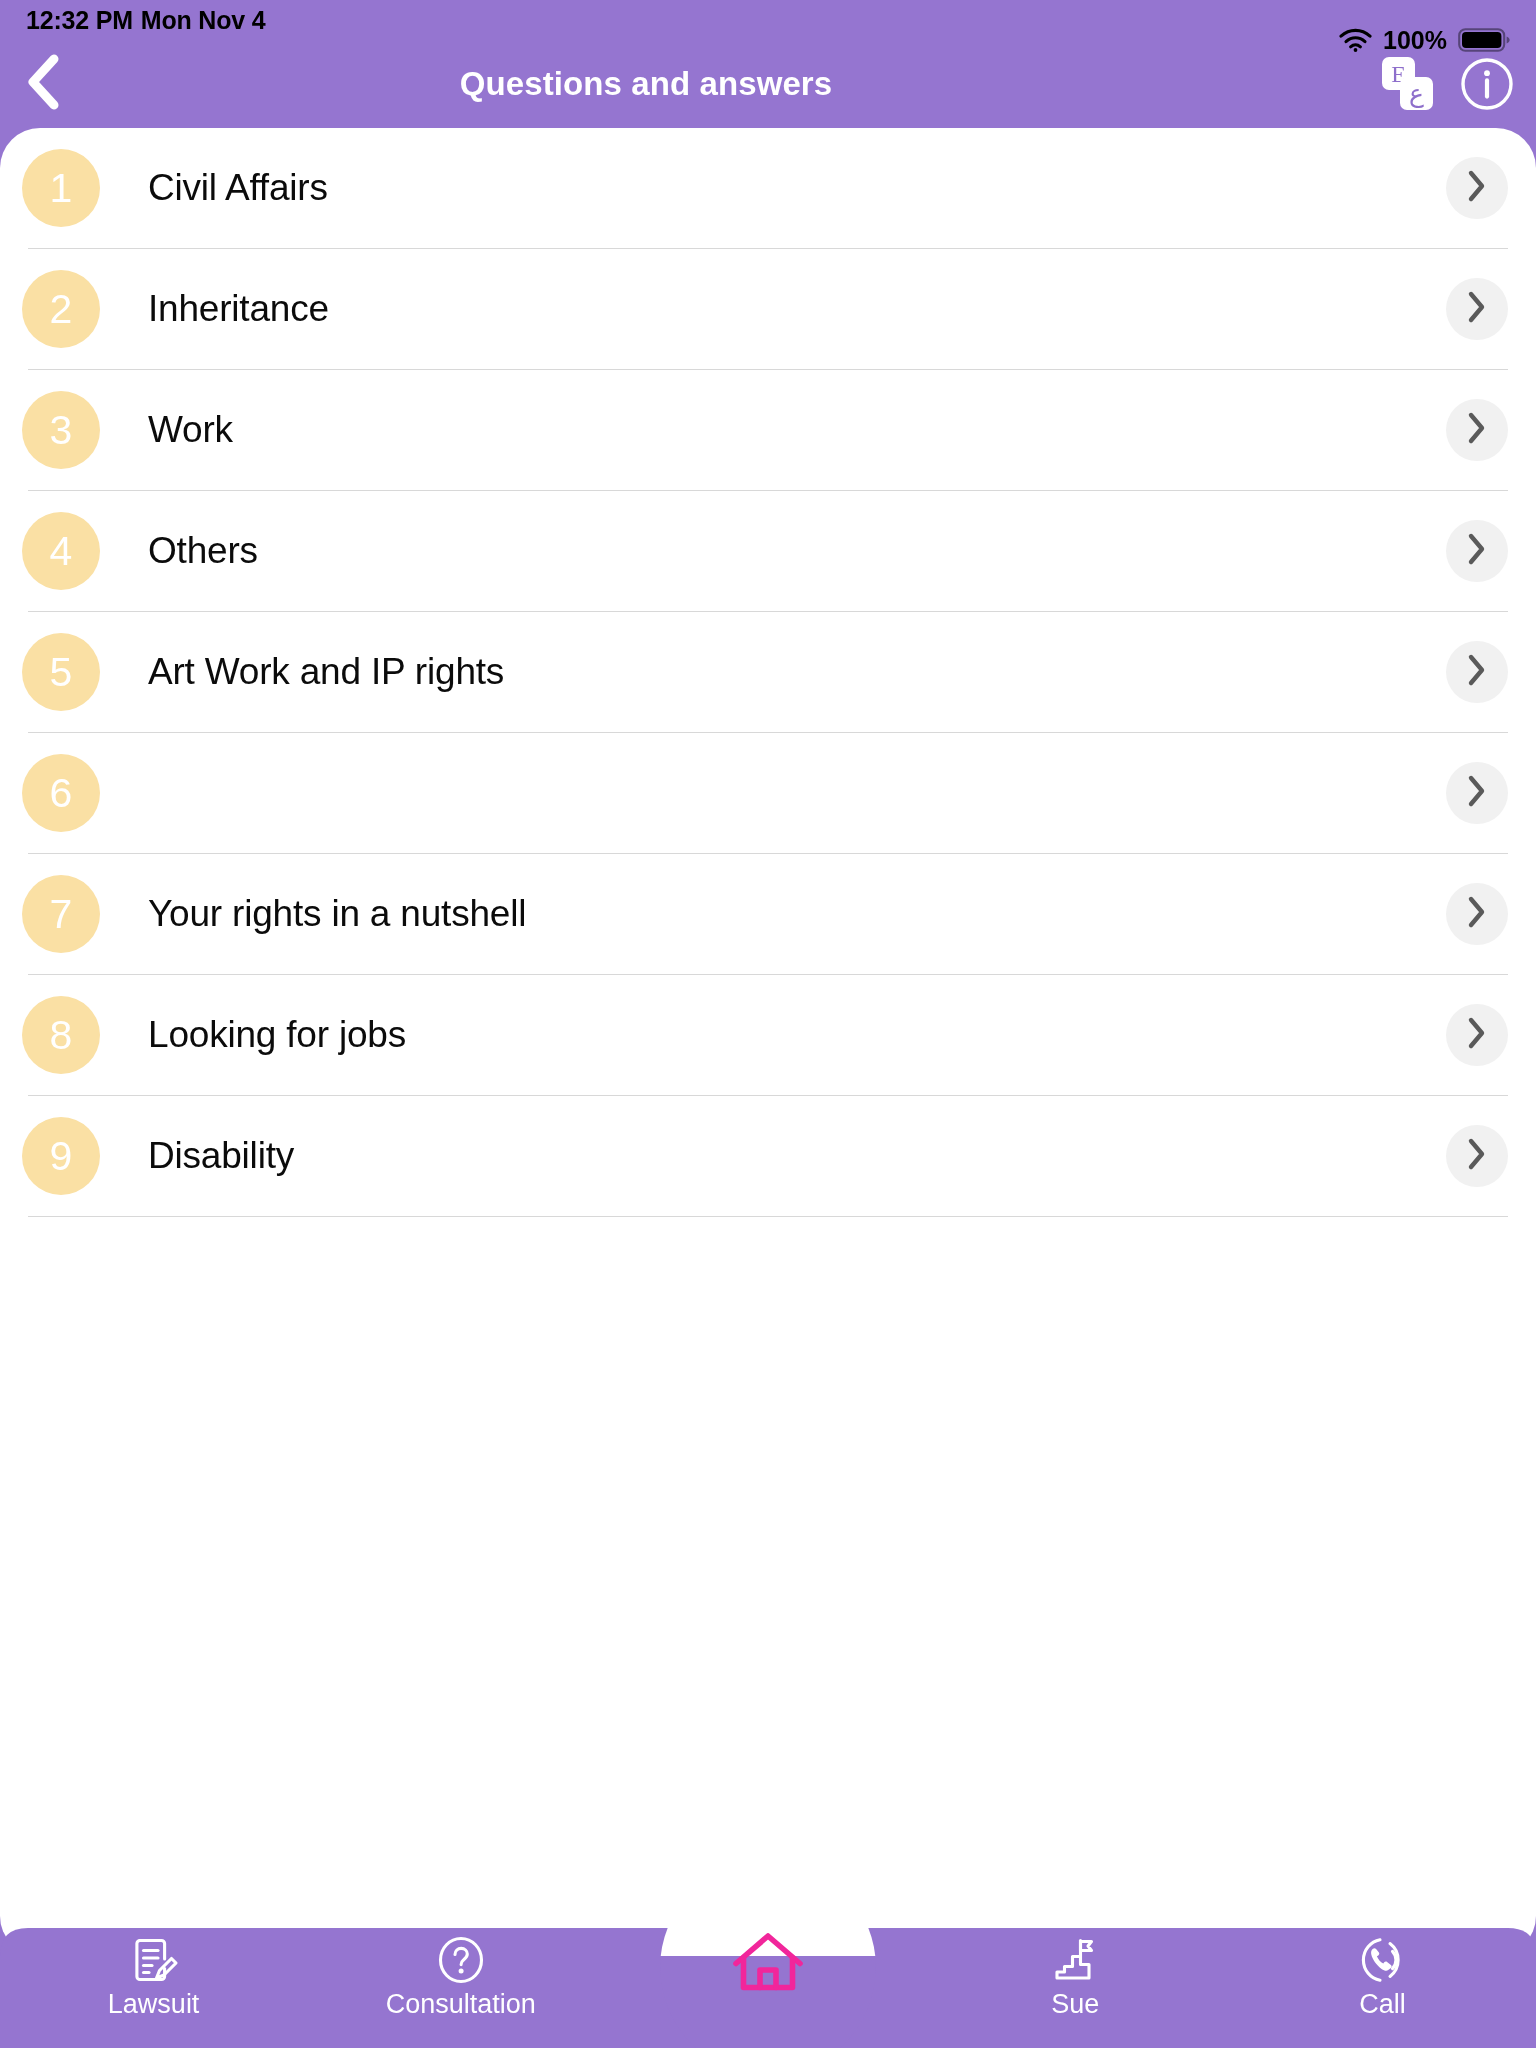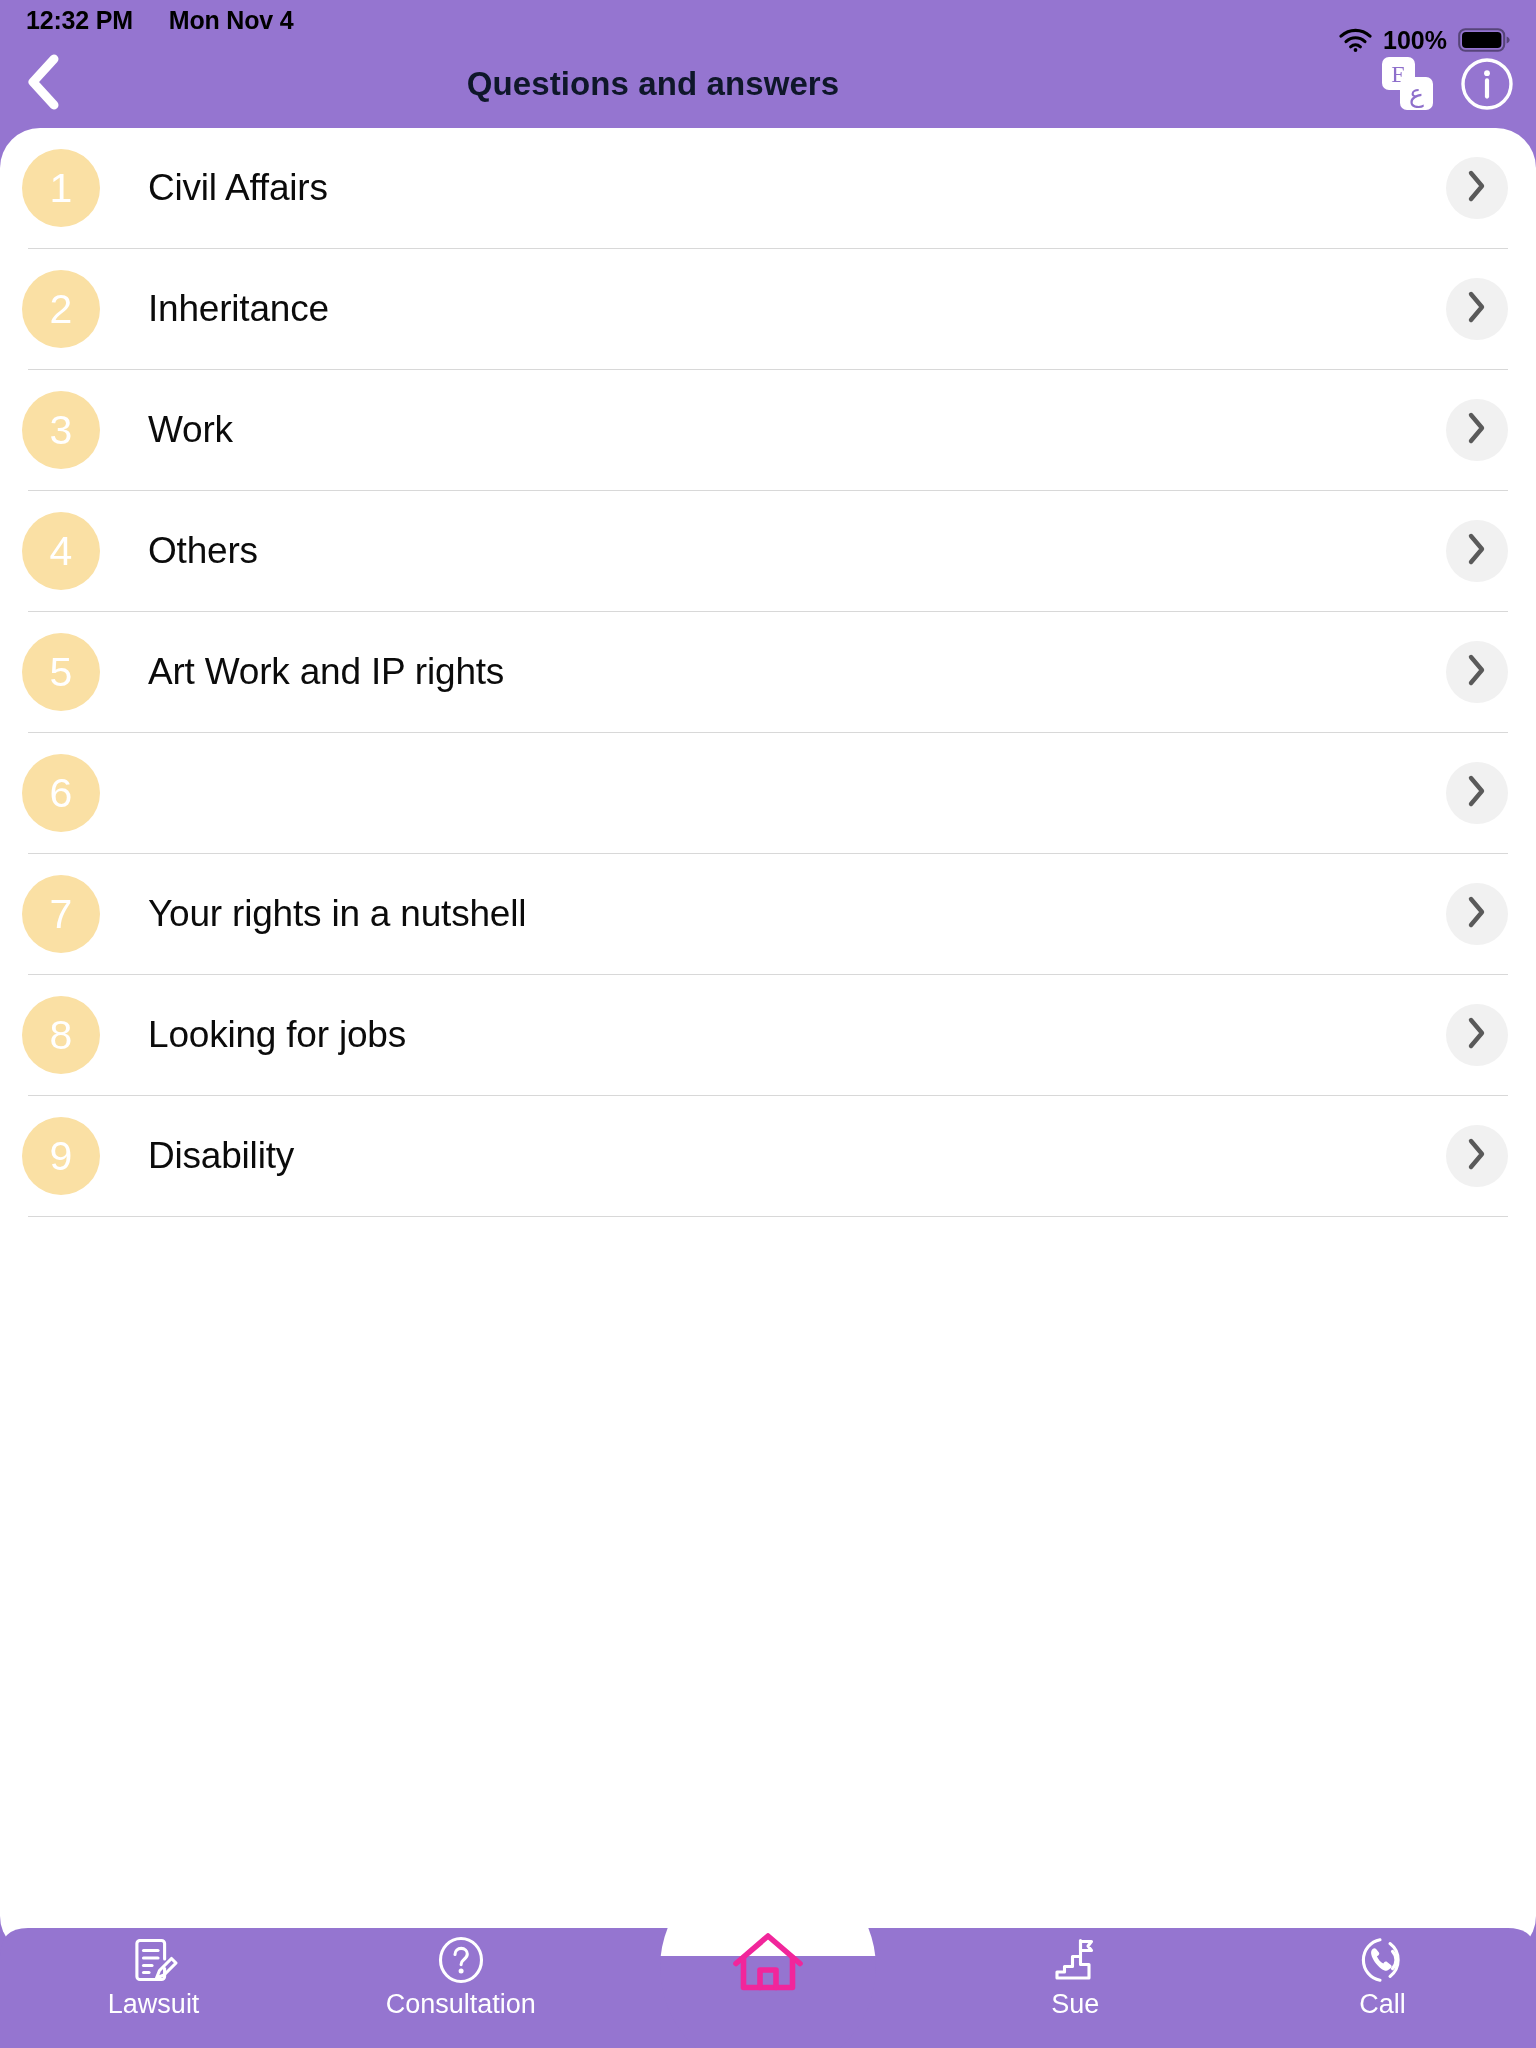--- a/index.html
+++ b/index.html
@@ -10,44 +10,44 @@
   }
   body { background:#9575D0; position:relative; }
 
   
   #status-bar {
     position:absolute; top:0; left:0; width:1536px; height:40px;
     display:flex; align-items:center;
     padding:0 26px;
     color:#000;
   }
-  #status-left { display:flex; align-items:center; gap:36px; }
+  #status-left { display:flex; align-items:center; gap:8px; }
   .status-text {
     font-size:25px; font-weight:700; color:#000;
     letter-spacing:-0.2px; line-height:1;
   }
   #status-right {
     margin-left:auto; display:flex; align-items:center; gap:11px;margin-top:40px;
   }
   .wifi-ico { width:33px; height:24px; display:block; }
   .batt-pct { font-size:25px; font-weight:700; color:#000; line-height:1; }
   .batt-ico { width:52px; height:26px; display:block; }
 
   
   #nav-bar {
     position:absolute; top:40px; left:0; width:1536px; height:88px;
   }
   #back-btn {
     position:absolute; left:12px; top:50%; transform:translateY(-50%);
     width:64px; height:64px; display:flex; align-items:center; justify-content:center;
   }
   #nav-title {
-    position:absolute; left:11px; top:0; width:1284px; height:88px;
+    position:absolute; left:4px; top:0; width:1284px; height:88px;
     display:flex; align-items:center; justify-content:center;
-    color:#0f172a; font-size:33px; font-weight:700; letter-spacing:0.1px;
+    color:#ffffff; font-size:33px; font-weight:700; letter-spacing:0.1px;
   }
   #nav-actions {
     position:absolute; right:22px; top:50%; transform:translateY(-50%);
     display:flex; align-items:center; gap:22px;
   }
   #lang-btn { width:62px; height:62px; position:relative; display:block; }
   #info-btn { width:54px; height:54px; display:block; }
 
   
   #panel {

